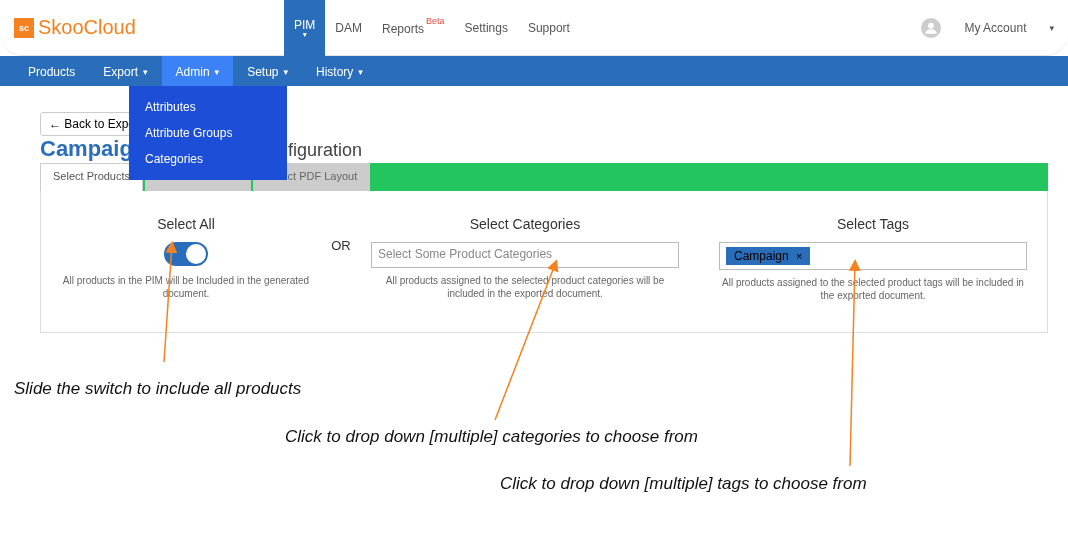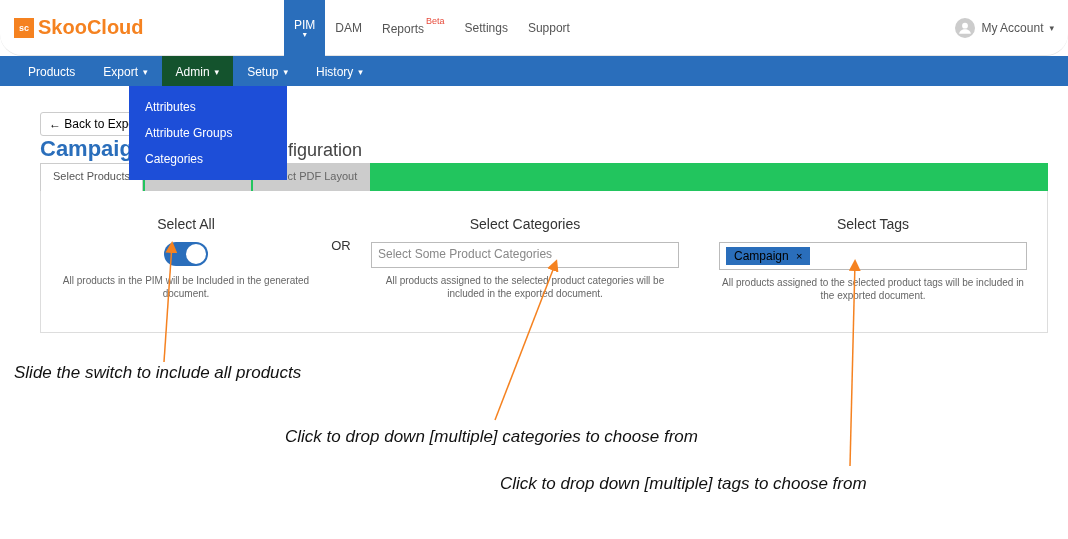--- a/index.html
+++ b/index.html
@@ -27,21 +27,21 @@
     width: 20px; height: 20px;
     background: #f58220;
     color: #fff;
     font-size: 9px;
     display: flex;
     align-items: center;
     justify-content: center;
     font-weight: bold;
     margin-right: 4px;
   }
-  .logo-text { color: #f58220; font-weight: bold; font-size: 20px; }
+  .logo-text { color: #f58220; font-weight: normal; font-size: 20px; }
   .topnav {
     position: absolute;
     left: 284px;
     top: 0;
     height: 56px;
     display: flex;
     align-items: stretch;
   }
   .topnav .tab {
     display: flex;
@@ -60,21 +60,21 @@
   }
   .topnav .tab .caret {
     font-size: 8px;
     line-height: 6px;
   }
   .beta { color: #e74c3c; font-size: 9px; margin-left: 2px; position: relative; top:-4px;}
   .topright {
     margin-left: auto;
     display: flex;
     align-items: center;
-    gap: 6px;
+    gap: 23px;
     font-size: 12px;
     color: #555;
     cursor: pointer;
   }
   .avatar-icon {
     width: 20px; height: 20px;
     border-radius: 50%;
     background: #ccc;
     display: flex;
     align-items:center;
@@ -92,21 +92,21 @@
     font-size: 12px;
     color: #fff;
   }
   .subnav .item {
     display: flex;
     align-items: center;
     padding: 16px 14px;
     cursor: pointer;
     gap: 5px;
   }
-  .subnav .item.active { background: #14532d; }
+  .subnav .item.active { background: #3b82f6; }
 
   
   .dropdown {
     position: absolute;
     left: 129px;
     top: 86px;
     width: 158px;
     background: #1d4ed8;
     color: #fff;
     font-size: 12px;
@@ -223,21 +223,21 @@
   }
   .chip .x { margin-left: 4px; cursor: pointer; font-size: 11px;}
 
   
   .annot {
     position: absolute;
     font-style: italic;
     font-size: 17px;
     color: #111;
   }
-  .annot1 { left: 14px; top: 363px; font-style: italic; }
+  .annot1 { left: 14px; top: 379px; font-style: italic; }
   .annot2 { left: 285px; top: 427px; }
   .annot3 { left: 500px; top: 474px; }
 
   svg.arrow { position: absolute; overflow: visible; z-index: 60; pointer-events:none;}
 </style>
 </head>
 <body>
 
 <div class="topbar">
   <div class="logo-box">sc</div>

